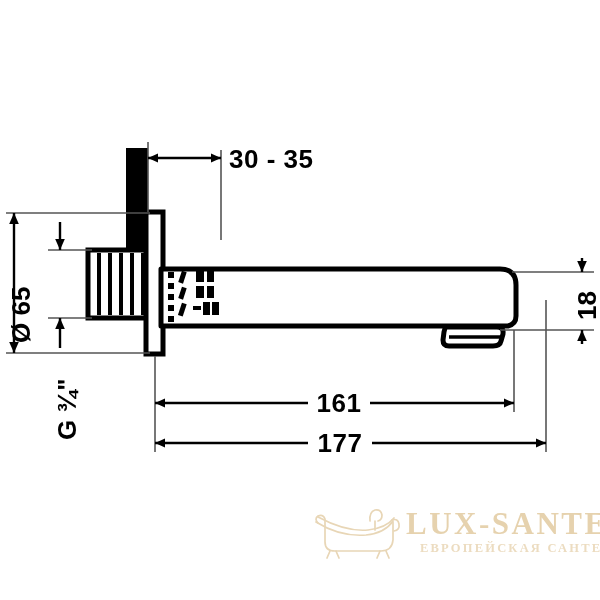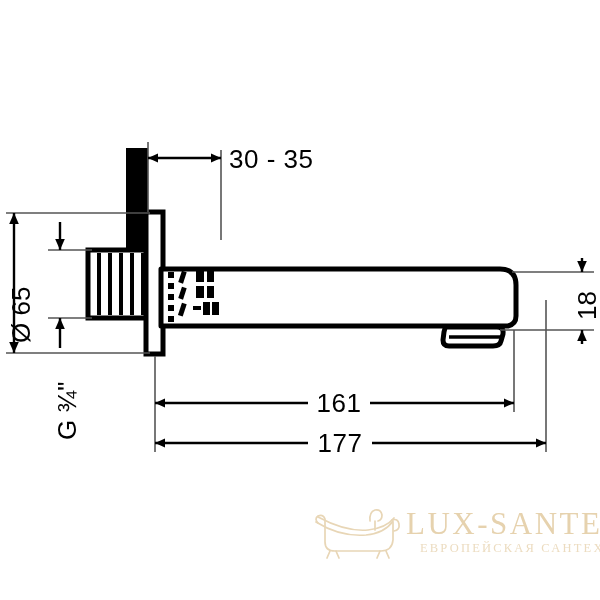--- a/index.html
+++ b/index.html
@@ -10,20 +10,21 @@
   }
   body {
     font-family: "Liberation Sans", sans-serif;
   }
   #canvas-wrap {
     position: relative;
     width: 600px;
     height: 600px;
     background: #ffffff;
     overflow: hidden;
+    font-weight: bold;
   }
   #drawing-svg {
     position: absolute;
     left: 0;
     top: 0;
     width: 600px;
     height: 600px;
     display: block;
   }
   .dim-text {

